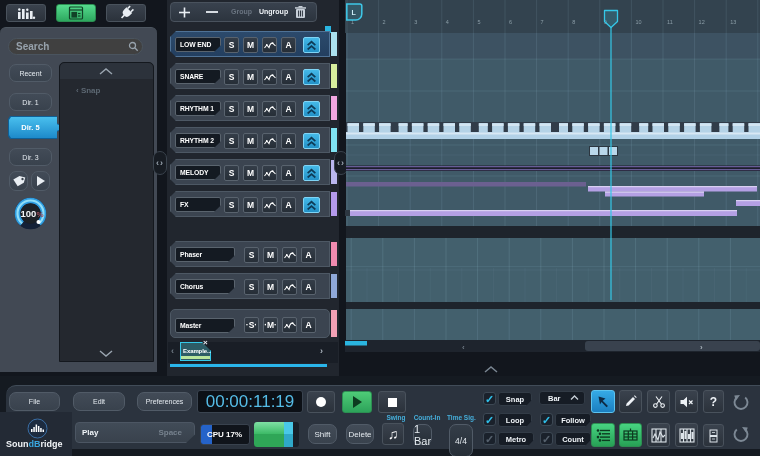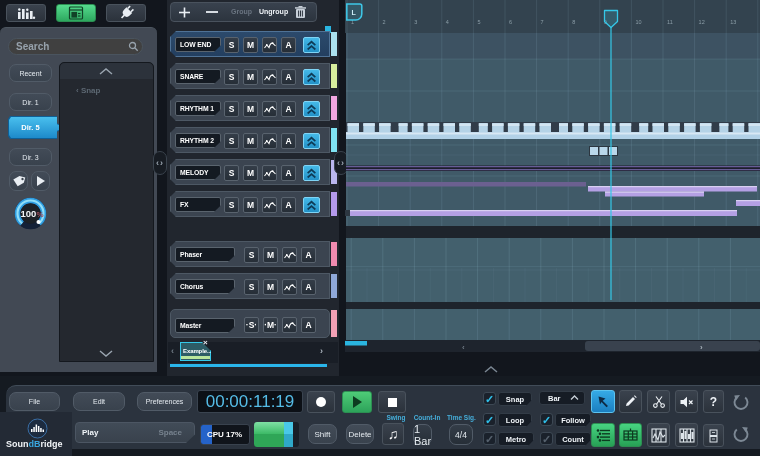--- a/index.html
+++ b/index.html
@@ -554,21 +554,21 @@
 <div style="position:absolute;left:0;top:12px;width:30px;height:13px;background:#2fa657"></div>
 <div style="position:absolute;left:30px;top:0;width:9px;height:12px;background:#49c8e8"></div>
 <div style="position:absolute;left:30px;top:12px;width:9px;height:13px;background:#2fa8c8"></div>
     </div>
 <div class="btn" style="left:308px;top:424px;width:29px;height:20px;font-size:8px">Shift</div>
 <div class="btn" style="left:346px;top:424px;width:28px;height:20px;font-size:8px">Delete</div>
 <div class="tbtn" style="left:382px;top:423px;width:22px;height:22px">
       <span style="color:#fff;font-size:14px;line-height:14px">♫</span>
     </div>
 <div class="btn" style="left:413px;top:424px;width:19px;height:21px;background:linear-gradient(#343d48,#262e37);font-size:11px">1 Bar</div>
-<div class="btn" style="left:449px;top:424px;width:24px;height:21px;background:linear-gradient(#343d48,#262e37);font-size:8.5px">4/4</div>
+<div class="btn" style="left:449px;top:424px;width:24px;height:33px;background:linear-gradient(#343d48,#262e37);font-size:8.5px">4/4</div>
 
 <div class="chk" style="left:483px;top:392px">✓</div>
     <div class="pill" style="left:498px;top:392px;width:34px">Snap</div>
 <div class="chk" style="left:483px;top:413px">✓</div>
     <div class="pill" style="left:498px;top:413px;width:34px">Loop</div>
 <div class="chk off" style="left:483px;top:432px">✓</div>
     <div class="pill" style="left:498px;top:432px;width:36px">Metro</div>
 <div class="pill" style="left:539px;top:391px;width:46px;clip-path:none;justify-content:flex-start;padding-left:8px">Bar</div>
 <svg class="abs" style="left:570px;top:395px" width="9" height="5" viewBox="0 0 9 5">
       <path d="M1 4.5 L4.5 1 L8 4.5" fill="none" stroke="#c8d0d8" stroke-width="1.3"></path>

